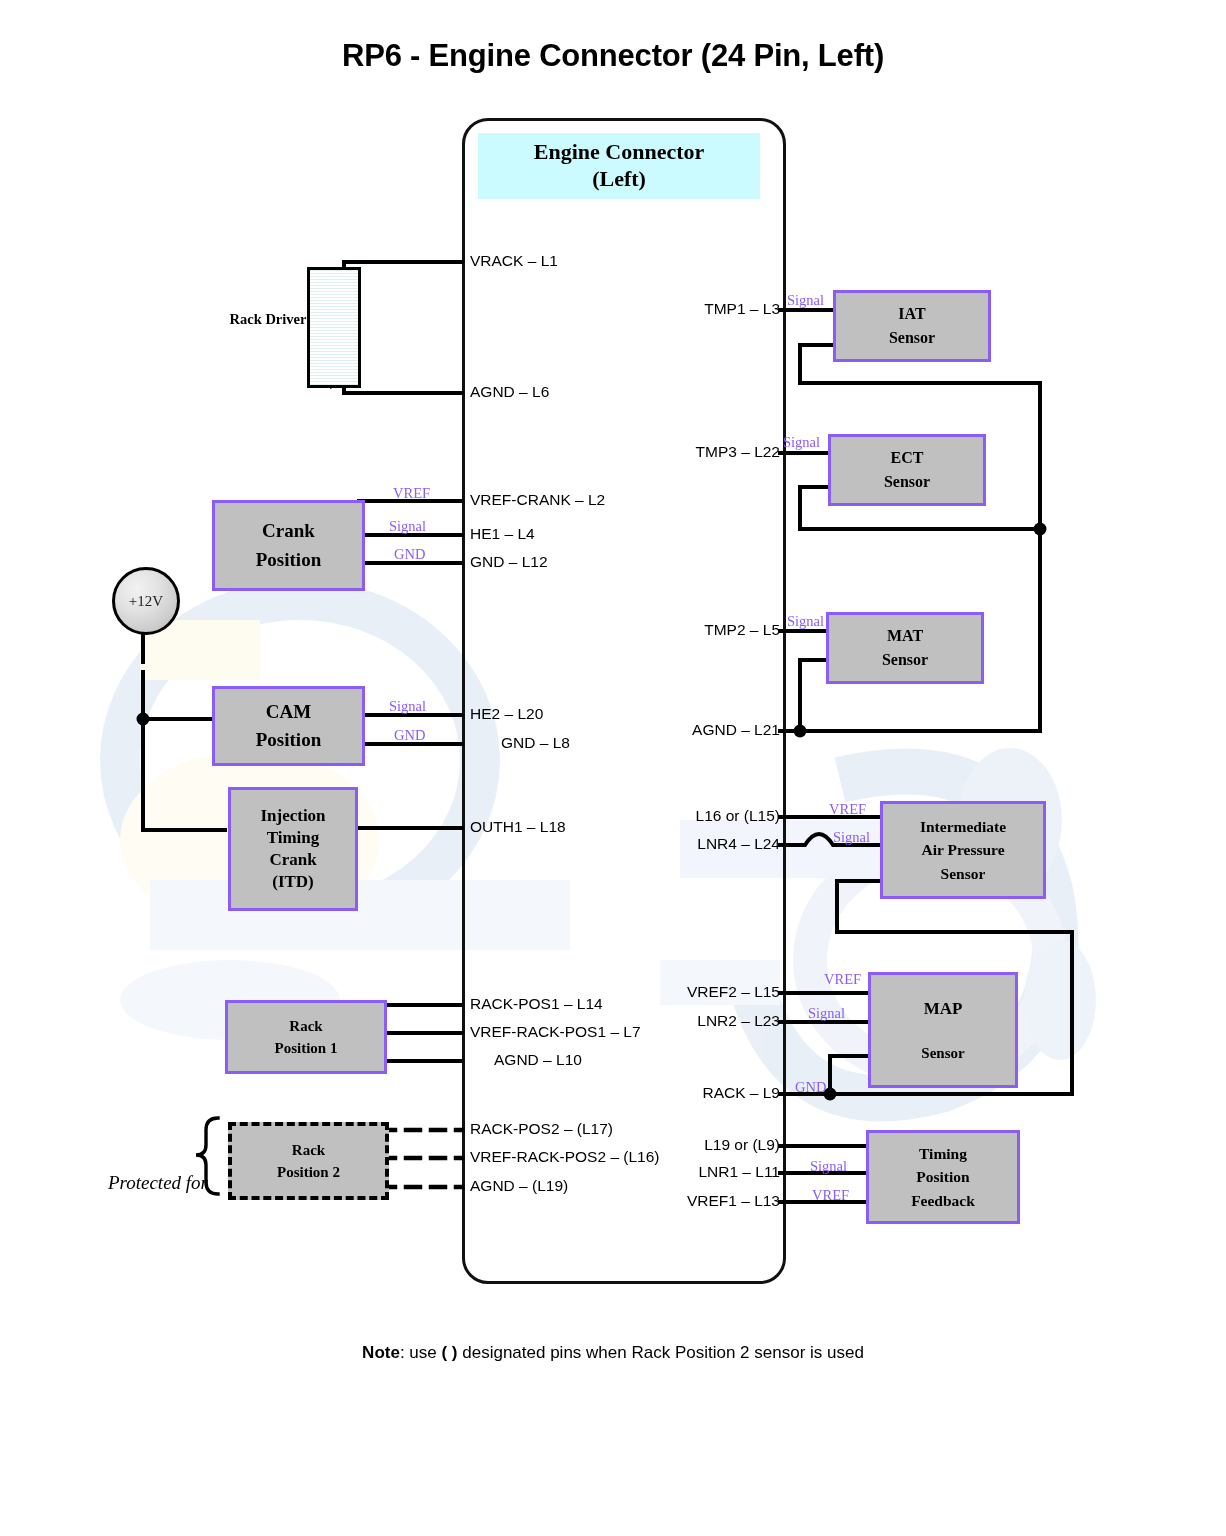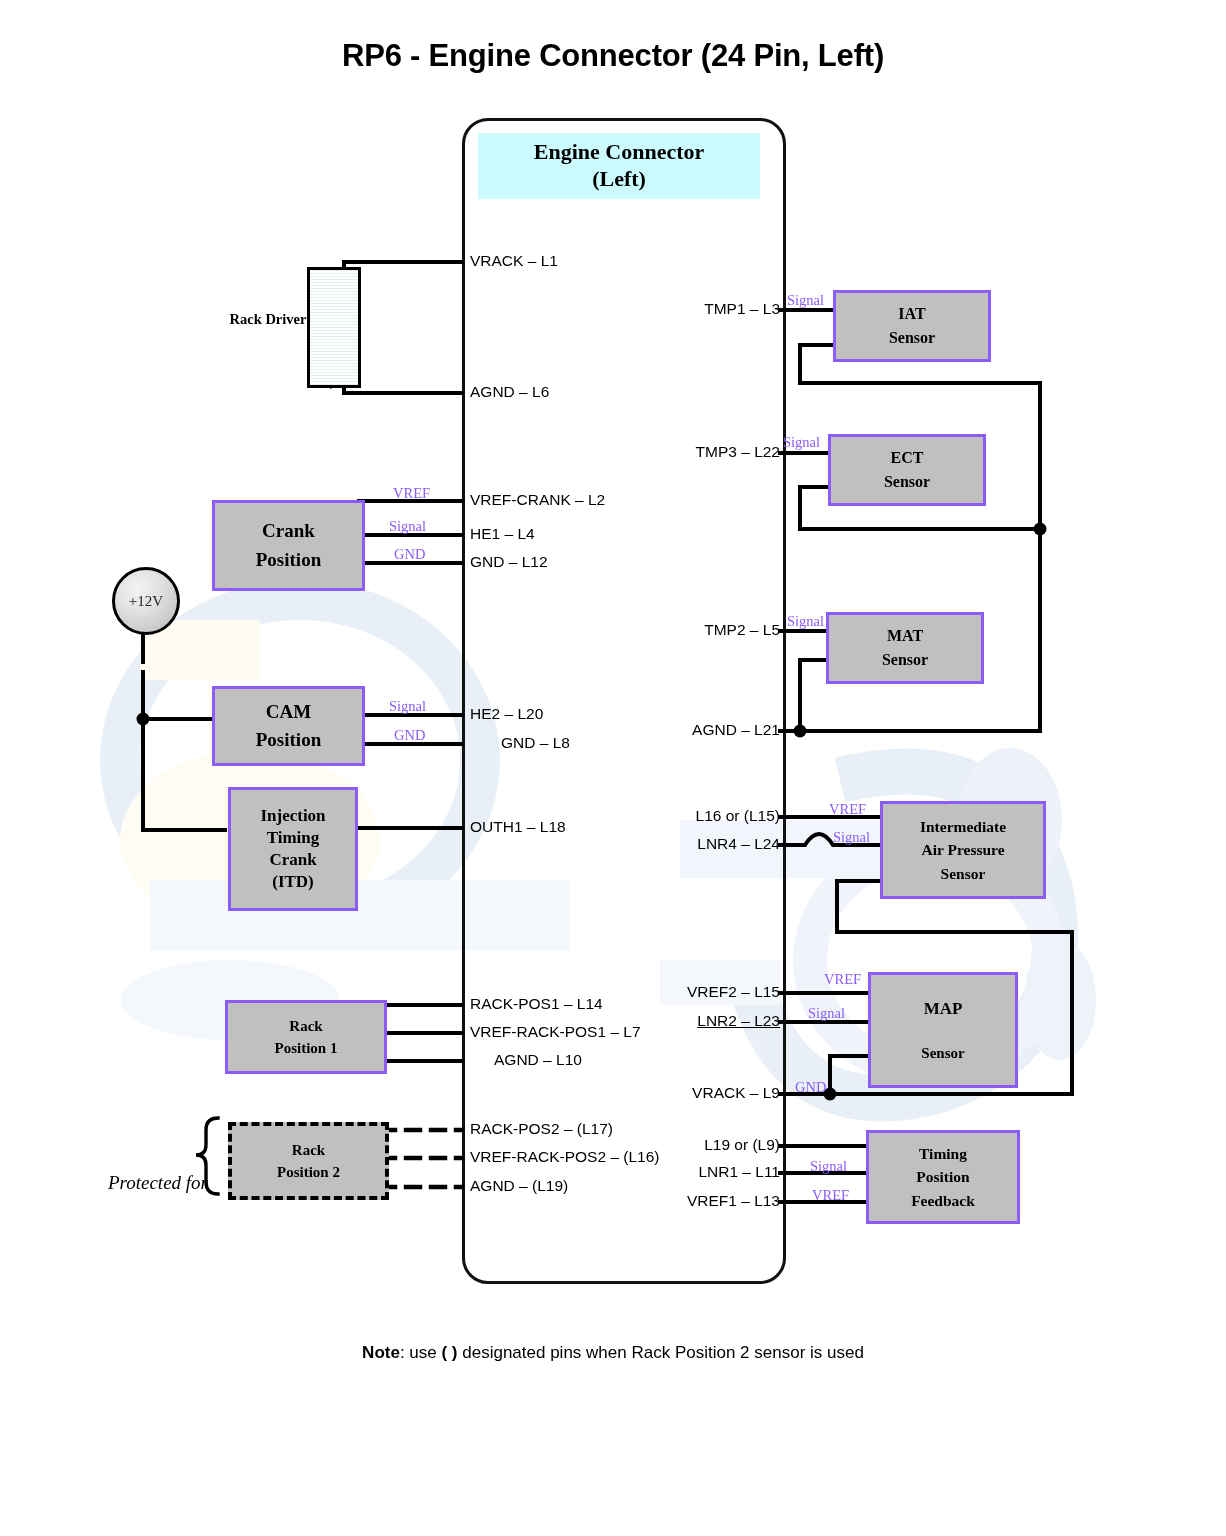--- a/index.html
+++ b/index.html
@@ -270,22 +270,22 @@
   <div class="pin left" style="top:1148px;">VREF-RACK-POS2 – (L16)</div>
   <div class="pin left" style="top:1177px;">AGND – (L19)</div>
 
   <div class="pin right" style="top:300px;">TMP1 – L3</div>
   <div class="pin right" style="top:443px;">TMP3 – L22</div>
   <div class="pin right" style="top:621px;">TMP2 – L5</div>
   <div class="pin right" style="top:721px;">AGND – L21</div>
   <div class="pin right" style="top:807px;">L16 or (L15)</div>
   <div class="pin right" style="top:835px;">LNR4 – L24</div>
   <div class="pin right" style="top:983px;">VREF2 – L15</div>
-  <div class="pin right" style="top:1012px;text-decoration:underline;">LNR2 – L23</div>
-  <div class="pin right" style="top:1084px;">VRACK – L9</div>
+  <div class="pin right" style="top:1012px;">LNR2 – L23</div>
+  <div class="pin right" style="top:1084px;">RACK – L9</div>
   <div class="pin right" style="top:1136px;">L19 or (L9)</div>
   <div class="pin right" style="top:1163px;">LNR1 – L11</div>
   <div class="pin right" style="top:1192px;">VREF1 – L13</div>
 
   <div class="wlab" style="left:393px;top:485px;">VREF</div>
   <div class="wlab" style="left:389px;top:518px;">Signal</div>
   <div class="wlab" style="left:394px;top:546px;">GND</div>
 
   <div class="wlab" style="left:389px;top:698px;">Signal</div>
   <div class="wlab" style="left:394px;top:727px;">GND</div>

